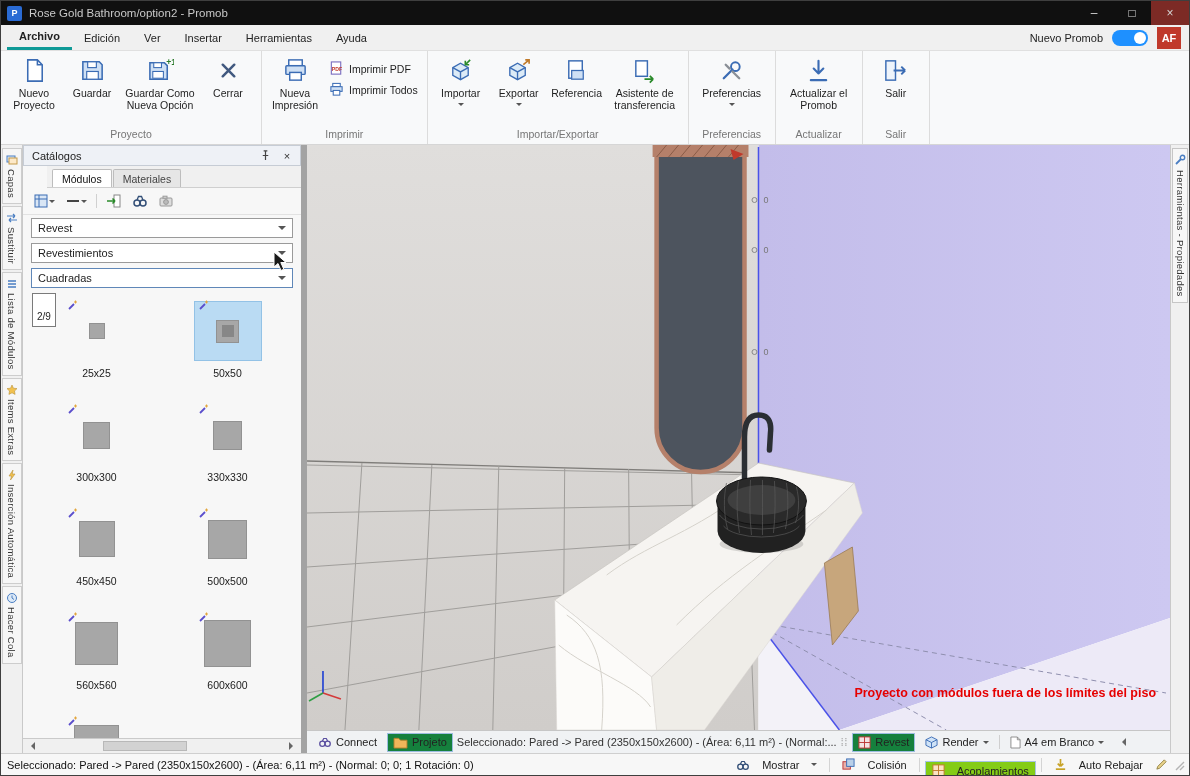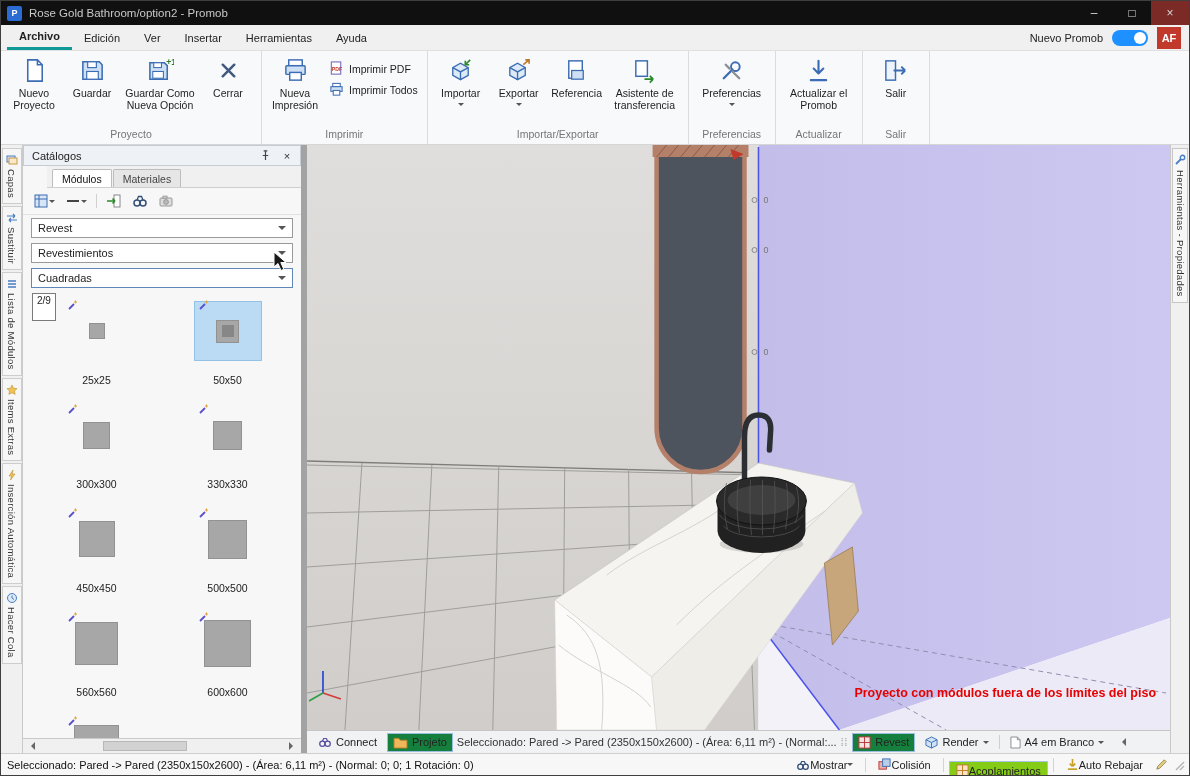--- a/index.html
+++ b/index.html
@@ -59,23 +59,23 @@
   .cat-tabs{flex:0 0 auto;display:flex;gap:1px;padding:3px 5px 0;background:#f0f0f0;border-bottom:1px solid #cfcfcf;margin-left:24px;}
   .cat-tab{padding:3px 9px 2px;font-size:10.5px;border:1px solid #bdbdbd;border-bottom:none;background:#e6e6e6;color:#444;border-radius:2px 2px 0 0;}
   .cat-tab.active{background:#fff;color:#111;}
   .cat-toolbar{flex:0 0 auto;display:flex;align-items:center;gap:2px;padding:3px 6px;border-bottom:1px solid #e2e2e2;}
   .tool-btn{height:20px;display:flex;align-items:center;justify-content:center;padding:0 3px;border:1px solid transparent;background:none;}
   .tool-sep{width:1px;height:14px;background:#d0d0d0;margin:0 3px;}
   .combo{height:20px;margin:3px 8px 2px;background:#fff;border:1px solid #9a9a9a;display:flex;align-items:center;justify-content:space-between;padding:0 6px;color:#222;}
   .combo.hot{border-color:#5f87b8;}
   .combo-arrow{width:0;height:0;border:4px solid transparent;border-top-color:#555;margin-top:4px;}
   .cat-body{flex:1;position:relative;overflow:hidden;background:#f7f7f7;}
-  .page-box{position:absolute;top:3px;left:9px;z-index:2;background:#fff;border:1px solid #7a7a7a;font-size:10px;padding:0 4px;height:28px;line-height:14px;}
+  .page-box{position:absolute;top:3px;left:9px;z-index:2;background:#fff;border:1px solid #7a7a7a;font-size:10px;padding:16px 4px;height:15px;line-height:14px;}
   .grid{display:grid;grid-template-columns:1fr 1fr;row-gap:9px;padding:12px 8px 0;}
-  .tile{display:flex;flex-direction:column;align-items:center;gap:14px;height:95px;}
+  .tile{display:flex;flex-direction:column;align-items:center;gap:7px;height:95px;}
   .swatchwrap{position:relative;width:66px;height:58px;display:flex;align-items:center;justify-content:center;}
   .swatchwrap.selected{background:#badbf3;outline:1px solid #93c2e6;}
   .wand{position:absolute;top:-3px;left:3px;width:12px;height:12px;}
   .swatch{background:#a7a7a7;border:1px solid #929292;display:flex;align-items:center;justify-content:center;}
   .swatch .inner{background:#878787;}
   .tile-label{font-size:10.5px;color:#222;}
   .cat-scroll{height:15px;flex:0 0 auto;border-top:1px solid #cacaca;background:#f0f0f0;display:flex;align-items:center;}
   .scroll-btn{width:16px;height:100%;display:flex;align-items:center;justify-content:center;}
   .tri-left{width:0;height:0;border:4px solid transparent;border-right-color:#666;}
   .tri-right{width:0;height:0;border:4px solid transparent;border-left-color:#666;}
@@ -93,21 +93,21 @@
   .grip{color:#9a9a9a;font-size:10px;letter-spacing:1px;}
   .vb-sep{width:1px;height:14px;background:#cfcfcf;}
   .vb-caret{width:0;height:0;border:3.5px solid transparent;border-top-color:#555;margin-top:3px;}
 
   .right-strip{width:19px;flex:0 0 auto;background:#f0f0f0;border-left:1px solid #c9c9c9;display:flex;flex-direction:column;align-items:center;padding-top:3px;}
   .rtab{display:flex;flex-direction:column;align-items:center;gap:4px;border:1px solid #c6c6c6;background:#f7f7f7;padding:5px 1px;}
 
   
   .statusbar{height:22px;flex:0 0 auto;background:#f7f7f7;border-top:1px solid #cfcfcf;display:flex;align-items:center;gap:5px;padding:0 4px 0 6px;white-space:nowrap;}
   .sb-left{flex:1;overflow:hidden;color:#111;}
-  .sb-item{display:flex;align-items:center;gap:0;padding:2px 6px;border:1px solid transparent;background:none;font:inherit;font-size:11px;color:#222;}
+  .sb-item{display:flex;align-items:center;gap:12px;padding:2px 6px;border:1px solid transparent;background:none;font:inherit;font-size:11px;color:#222;}
   .sb-item.pressed{background:#84cc16;border-color:#a7c4e2;margin-top:12px;}
   .sb-sep{width:1px;height:14px;background:#d4d4d4;}
 
   .cursor{position:absolute;z-index:50;width:16px;height:22px;}
 </style>
 </head>
 <body>
 
 <div class="window">
 

